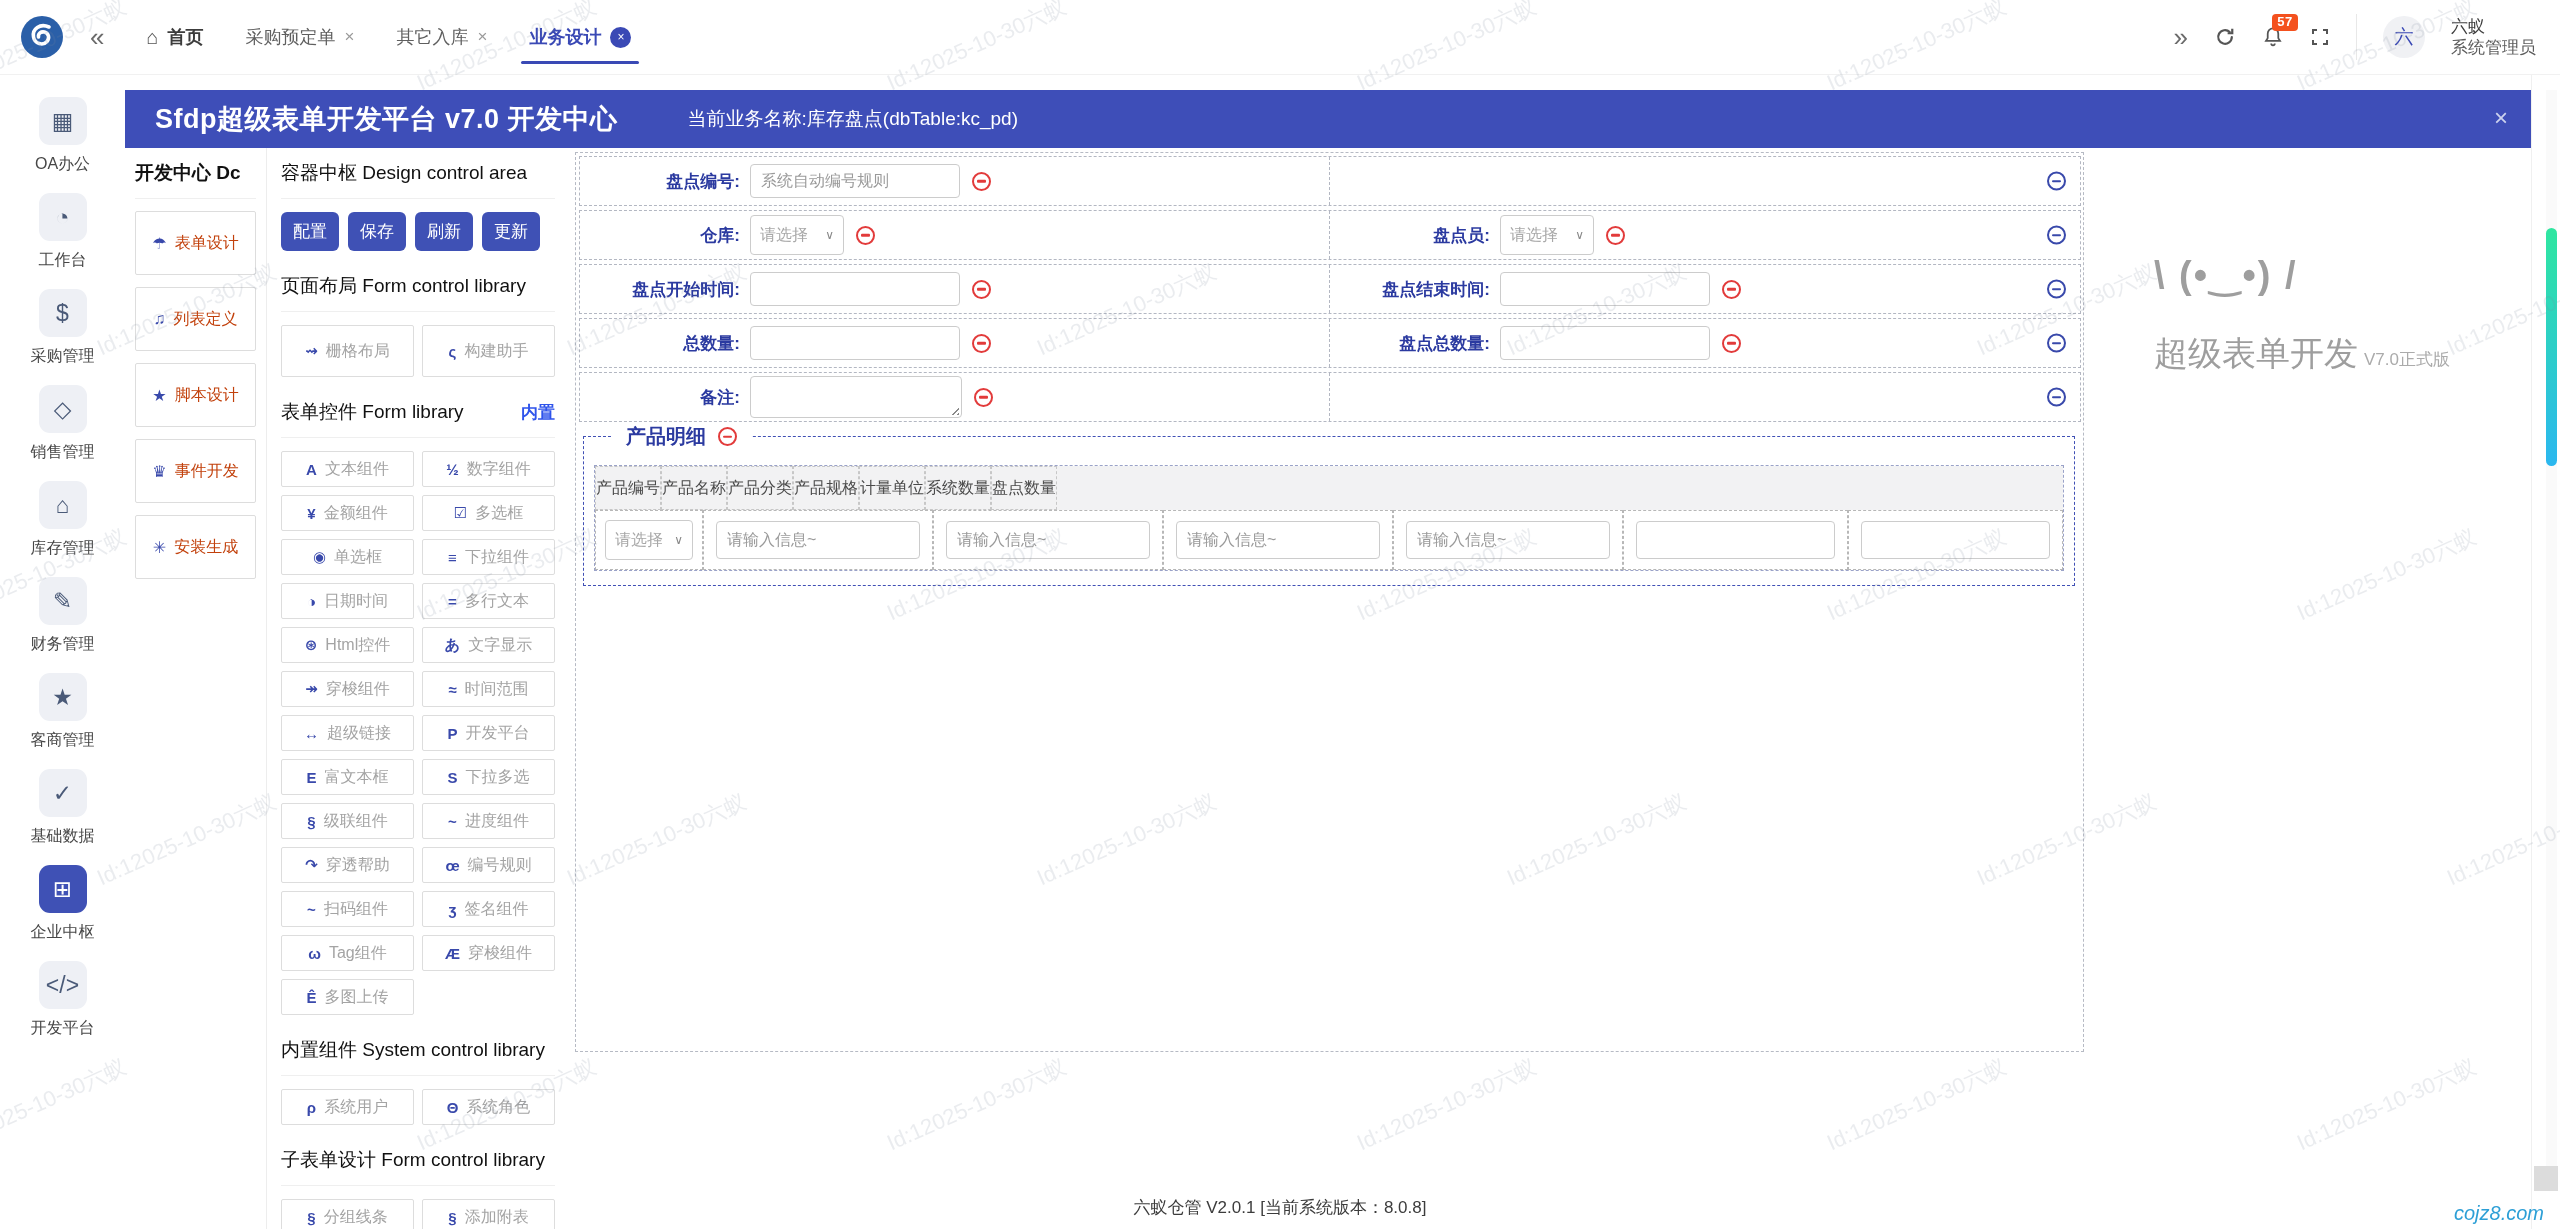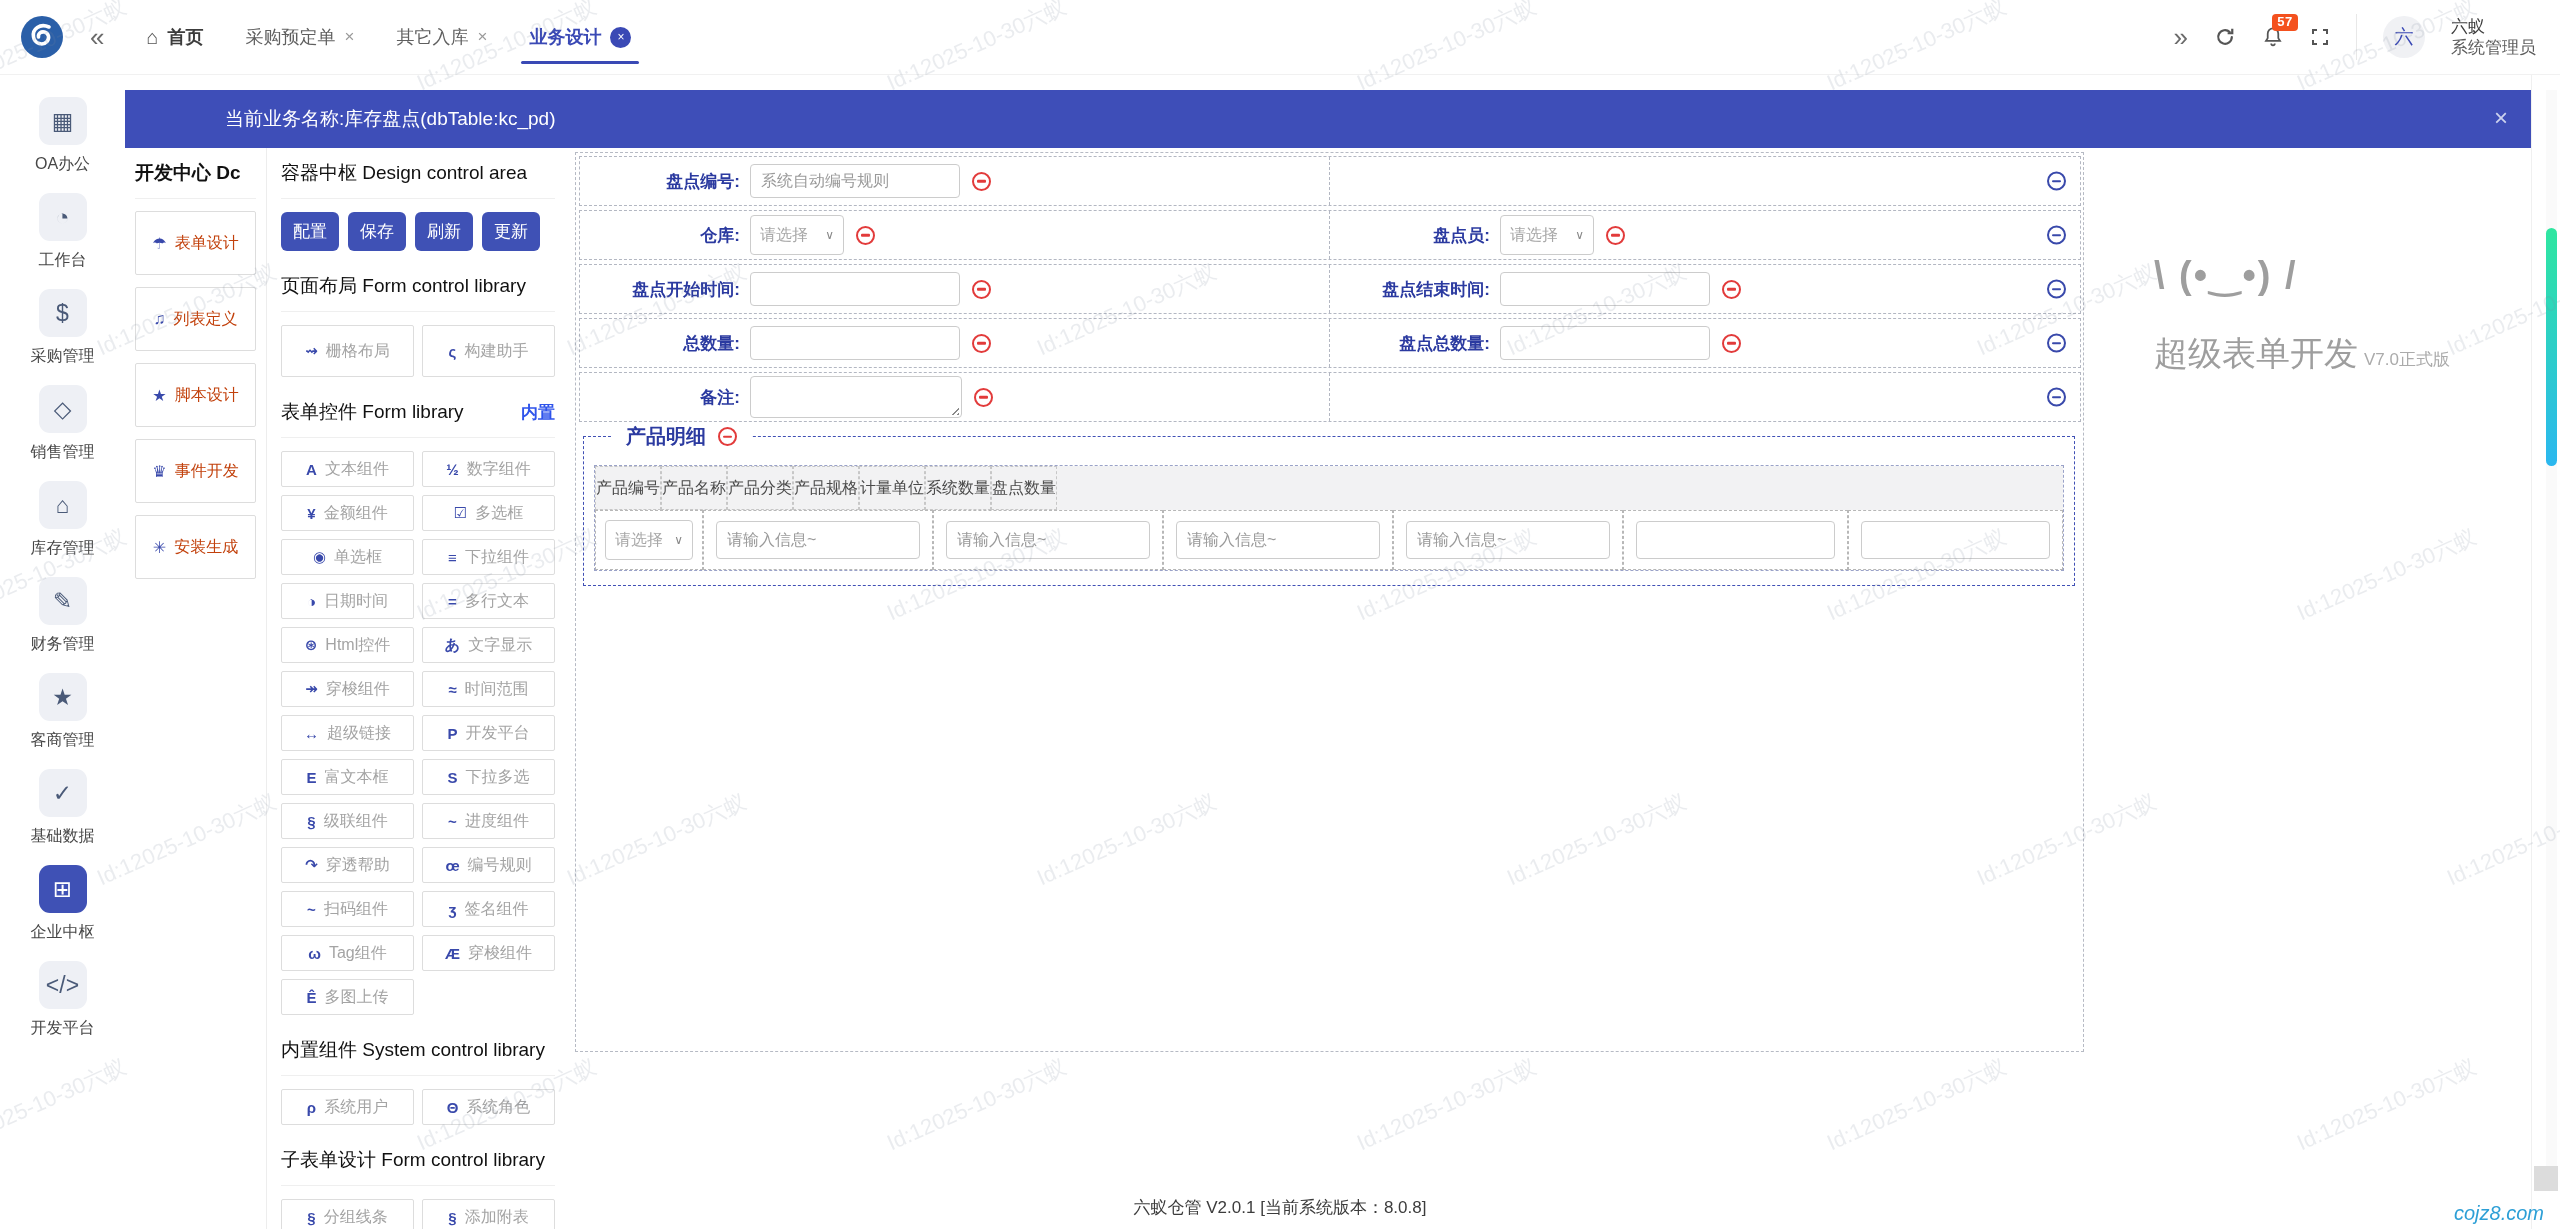--- a/index.html
+++ b/index.html
@@ -255,20 +255,21 @@
         </div>
         <div class="side-item">
           <span class="side-icon">&lt;/&gt;</span>
           <span class="side-label">开发平台</span>
         </div>
     </aside>
 
     <main class="workspace">
 
       <div class="dev-header">
+        <span class="dev-title">Sfdp超级表单开发平台 v7.0 开发中心</span>
         <span class="dev-sub">当前业务名称:库存盘点(dbTable:kc_pd)</span>
         <span class="dev-close">×</span>
       </div>
 
       <div class="dev-body">
 
         <section class="dc-panel">
           <h3>开发中心 Dc</h3>
           <div class="dc-item">
               <span class="ci">☂</span>

